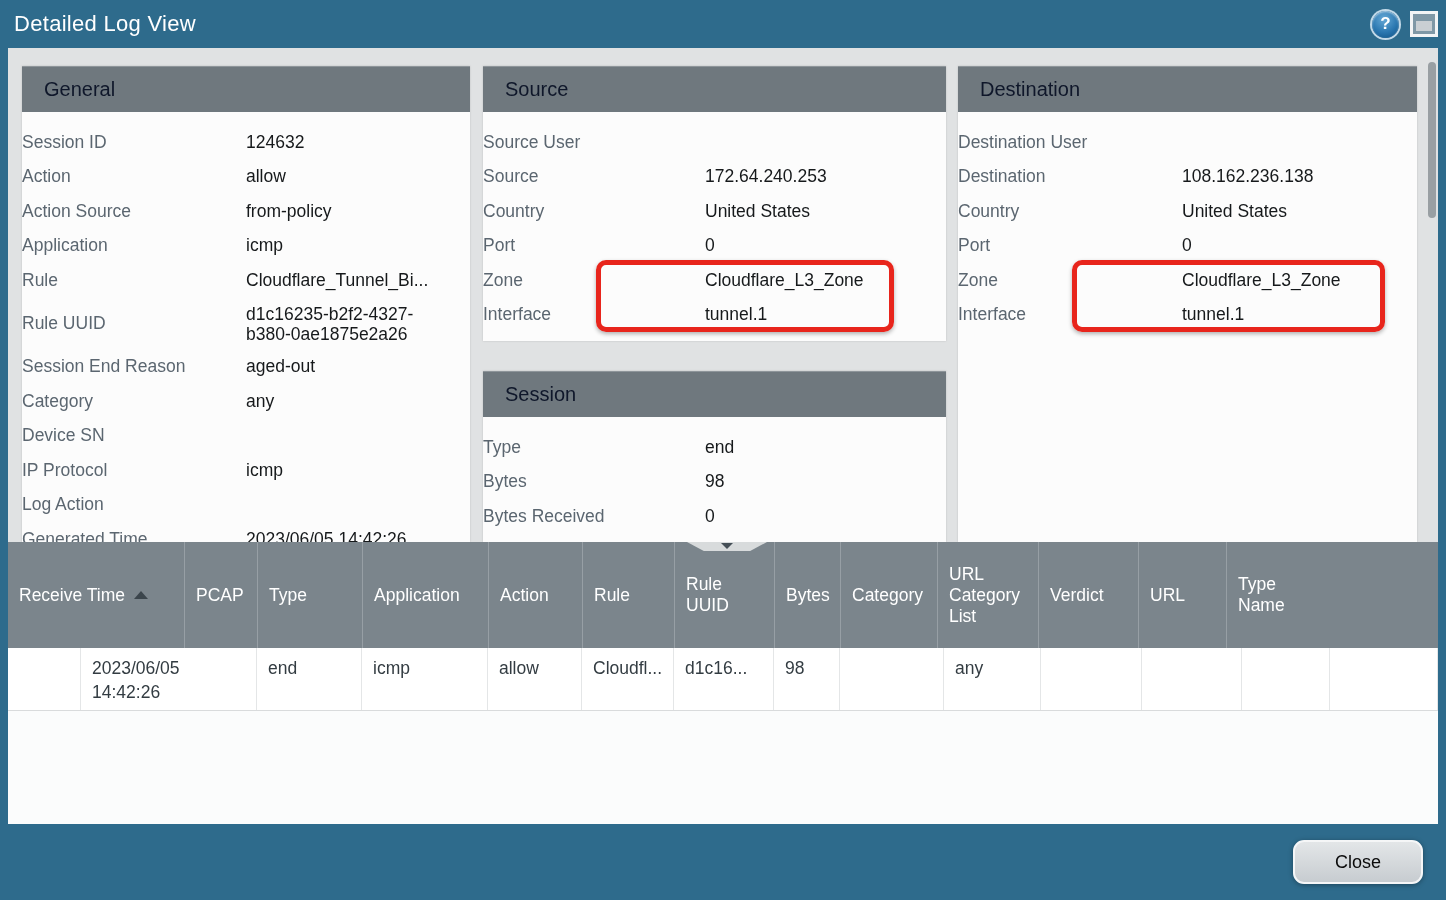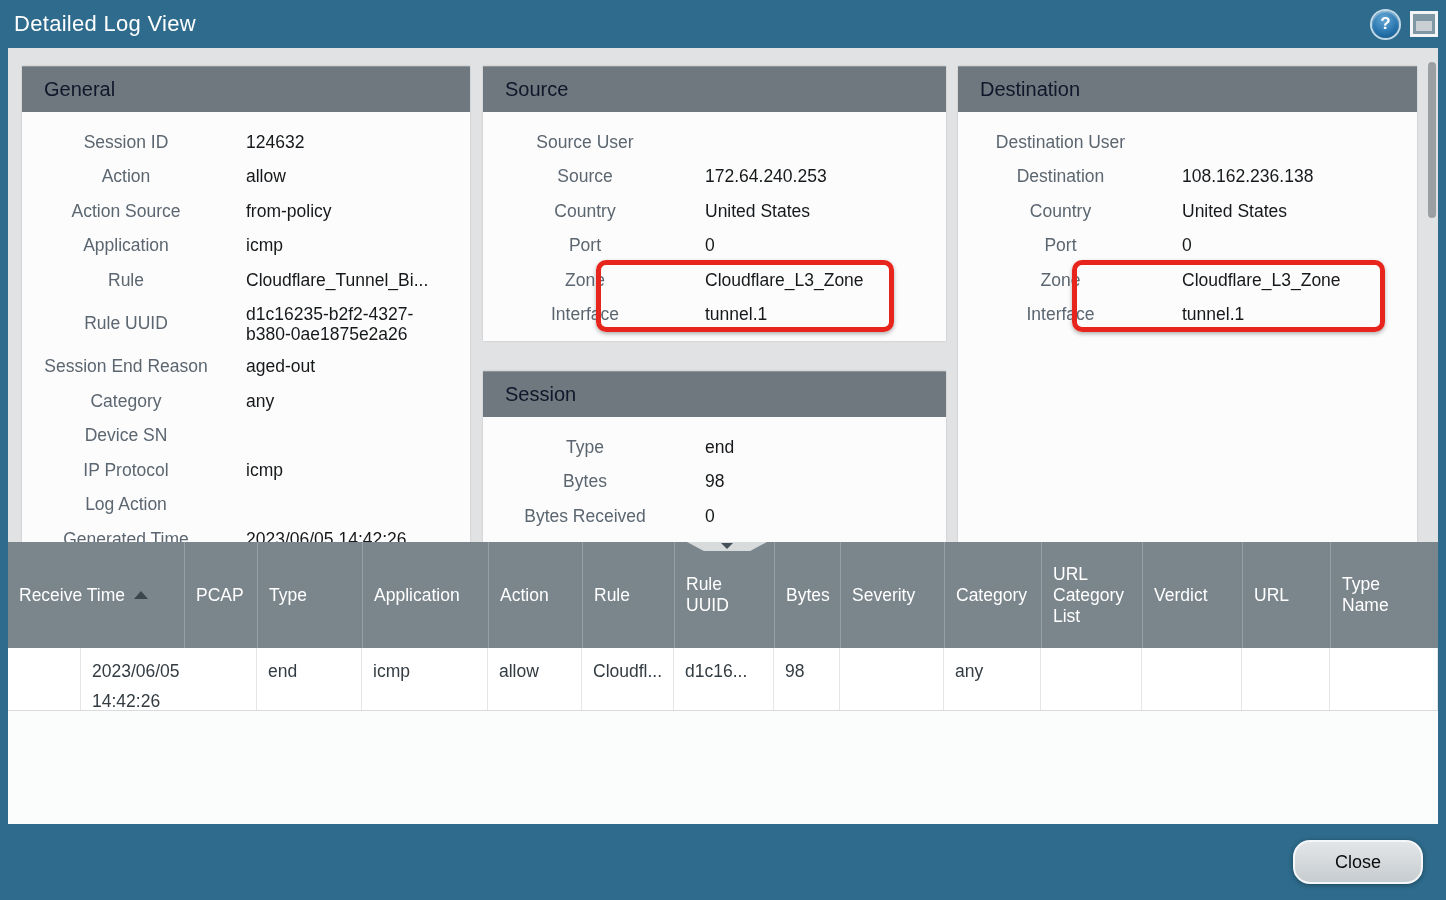--- a/index.html
+++ b/index.html
@@ -26,21 +26,21 @@
   
   .upper{position:absolute;left:8px;top:48px;width:1430px;height:494px;background:#e0e2e3;overflow:hidden;}
   .panel{position:absolute;background:#fcfcfc;box-shadow:0 0 2px rgba(0,0,0,.15);}
   .panel > header{
     height:46px;background:#6f787e;color:#0f172a;font-size:20px;font-weight:400;
     line-height:46px;padding-left:22px;box-shadow:inset 0 1px 0 rgba(255,255,255,.22);
   }
   .panel .body{padding-top:13px;}
   .frow{display:flex;align-items:center;height:34.5px;}
   .frow.multi{height:52px;}
-  .flabel{flex:0 0 var(--lw);text-align:center;color:#5b6670;font-size:17.5px;}
+  .flabel{flex:0 0 var(--lw);text-align:left;color:#5b6670;font-size:17.5px;}
   .fvalue{padding-left:var(--vp);color:#16191b;font-size:17.5px;white-space:pre-line;}
   .frow.multi .fvalue{line-height:20px;}
   .panel-general{left:14px;top:18px;width:448px;height:476px;--lw:208px;--vp:16px;overflow:hidden;}
   .panel-source{left:475px;top:18px;width:463px;height:275px;--lw:204px;--vp:18px;overflow:hidden;}
   .panel-details{left:475px;top:323px;width:463px;height:171px;--lw:204px;--vp:18px;overflow:hidden;}
   .panel-destination{left:950px;top:18px;width:459px;height:476px;--lw:205px;--vp:19px;overflow:hidden;}
   
   .hl-box{position:absolute;border:5px solid #e8251c;border-radius:10px;box-shadow:0 2px 4px rgba(0,0,0,.3);}
   .hl-source{left:588px;top:212px;width:298px;height:72px;}
   .hl-dest{left:1064px;top:212px;width:313px;height:72px;}
@@ -57,27 +57,27 @@
   .table-region{position:absolute;left:8px;top:542px;width:1430px;height:282px;background:#fbfcfc;}
   .thead{display:flex;height:106px;background:#7b858c;}
   .th{
     color:#fff;font-size:17.5px;line-height:21px;display:flex;align-items:center;
     padding:0 6px 0 11px;border-left:1px solid #979fa5;white-space:pre-line;cursor:pointer;
   }
   .th:first-child{border-left:none;}
   .sort-asc{display:inline-block;width:0;height:0;margin-left:9px;border-left:7px solid transparent;border-right:7px solid transparent;border-bottom:8px solid #3b454c;}
   .trow{display:flex;height:63px;border-bottom:1px solid #d9dbdc;background:#fff;cursor:pointer;}
   .td{
-    color:#333c42;font-size:17.5px;line-height:30px;padding:8px 6px 0 11px;
+    color:#333c42;font-size:17.5px;line-height:24px;padding:8px 6px 0 11px;
     border-right:1px solid #e4e6e7;white-space:pre-line;overflow:hidden;
   }
   
   .bottombar{position:absolute;left:0;right:0;top:824px;height:76px;background:#2e6b8c;display:flex;align-items:center;justify-content:flex-end;padding-right:23px;}
   .close-btn{
-    width:130px;height:44px;border-radius:17px;border:2px solid #f5f6f7;
+    width:130px;height:44px;border-radius:11px;border:2px solid #f5f6f7;
     background:linear-gradient(#e3e6e8,#c7ccd0);
     font-family:"Liberation Sans",sans-serif;font-size:18px;color:#0b0b0b;
     box-shadow:0 1px 5px rgba(0,0,0,.35);cursor:pointer;
   }
 </style>
 </head>
 <body>
 
 <div class="dialog">
 
@@ -240,21 +240,20 @@
     <div class="thead" id="thead">
         <div class="th" style="width: 176px;"><span>Receive Time</span><span class="sort-asc"></span></div>
         <div class="th" style="width: 73px;"><span>PCAP</span></div>
         <div class="th" style="width: 105px;"><span>Type</span></div>
         <div class="th" style="width: 126px;"><span>Application</span></div>
         <div class="th" style="width: 94px;"><span>Action</span></div>
         <div class="th" style="width: 92px;"><span>Rule</span></div>
         <div class="th" style="width: 100px;"><span>Rule
 UUID</span></div>
         <div class="th" style="width: 66px;"><span>Bytes</span></div>
-        <div class="th" style="width: 104px;"><span>Severity</span></div>
         <div class="th" style="width: 97px;"><span>Category</span></div>
         <div class="th" style="width: 101px;"><span>URL
 Category
 List</span></div>
         <div class="th" style="width: 100px; text-align: center;"><span>Verdict</span></div>
         <div class="th" style="width: 88px;"><span>URL</span></div>
         <div class="th" style="flex: 1 1 auto;"><span>Type
 Name</span></div>
       </div>
     <div id="tbody">

